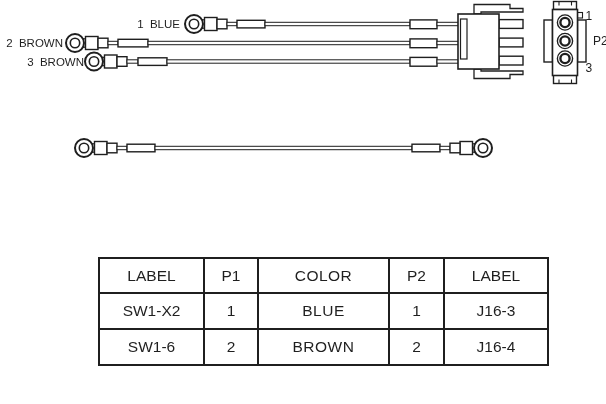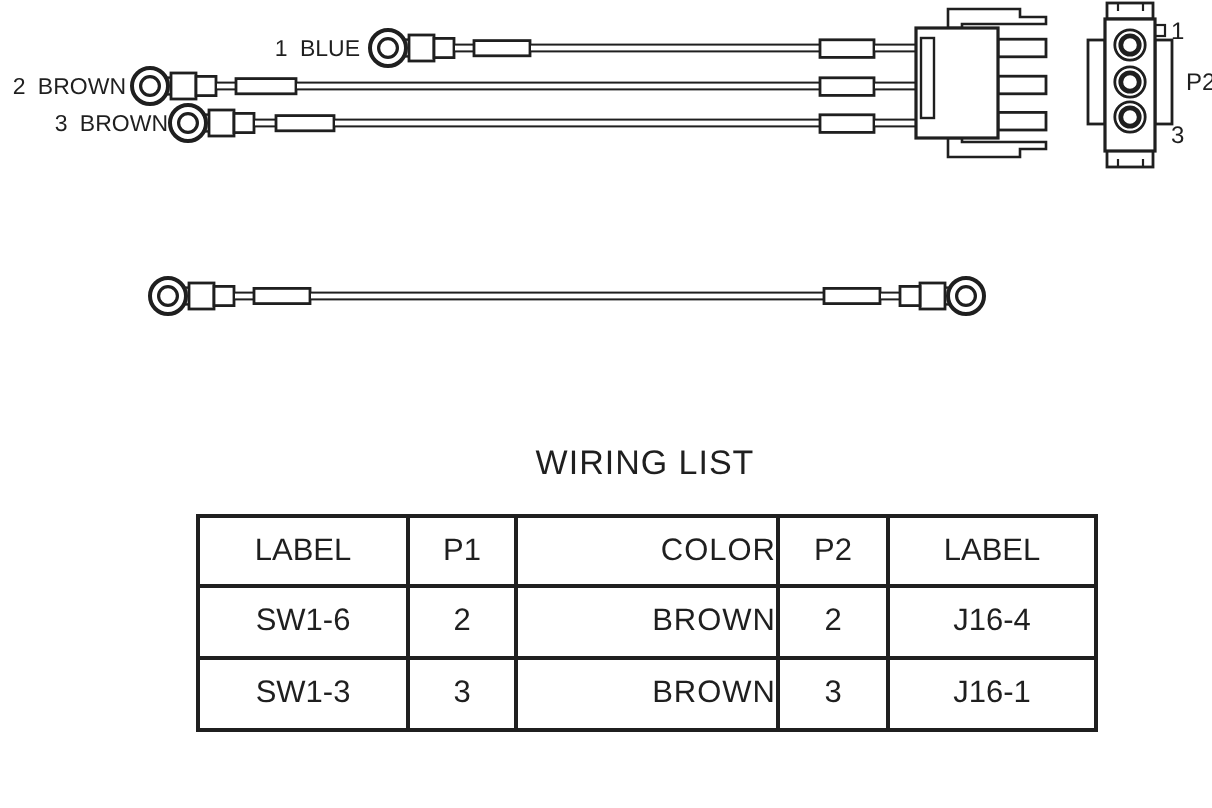--- a/index.html
+++ b/index.html
@@ -19,21 +19,21 @@
   table.wiring{
     position:absolute;top:257px;left:98px;width:449px;
     border-collapse:collapse;table-layout:fixed;text-align:center;
   }
   table.wiring th,table.wiring td{
     border:2px solid var(--ink,#1f1f1f);padding:0;font-weight:normal;font-size:15.5px;
     overflow:hidden;white-space:nowrap;
   }
   table.wiring thead tr{height:35px;}
   table.wiring tbody tr{height:36px;}
-  .lg{font-size:18px;letter-spacing:.5px;text-align:right;}
+  .lg{font-size:18px;letter-spacing:.5px;}
 </style>
 </head>
 <body>
 
 <div class="canvas">
 
   <svg class="diagram" width="606" height="210" viewBox="0 0 606 210">
     <defs>
       <g id="ringterm">
         <rect x="8" y="-4.2" width="5" height="8.4" class="s" stroke-width="1.2"></rect>
@@ -110,49 +110,48 @@
       <use href="#ringterm" transform="translate(84,148)"></use>
       <rect x="117" y="146.3" width="10" height="3.4" class="s" stroke-width="1"></rect>
       <rect x="127" y="144.2" width="28" height="7.6" class="s" stroke-width="1.4"></rect>
       <rect x="155" y="146.3" width="257" height="3.4" class="s" stroke-width="1"></rect>
       <rect x="412" y="144.2" width="28" height="7.6" class="s" stroke-width="1.4"></rect>
       <rect x="440" y="146.3" width="10" height="3.4" class="s" stroke-width="1"></rect>
       <use href="#ringterm" transform="translate(483,148) scale(-1,1)"></use>
     </g>
   </svg>
 
-  <div class="tbl-title">WIRING LIST</div>
 
   <table class="wiring">
     <colgroup>
       <col style="width:105px">
         <col style="width:54px">
         <col style="width:131px">
       <col style="width:55px">
         <col style="width:104px">
     </colgroup>
     <thead>
       <tr>
         <th>LABEL</th>
         <th>P1</th>
         <th class="lg">COLOR</th>
         <th>P2</th>
         <th>LABEL</th>
       </tr>
     </thead>
     <tbody>
       <tr>
+        <td>SW1-X2</td>
+        <td>1</td>
+        <td class="lg">BLUE</td>
+        <td>1</td>
+        <td>J16-3</td>
+      </tr>
+      <tr>
         <td>SW1-6</td>
         <td>2</td>
         <td class="lg">BROWN</td>
         <td>2</td>
         <td>J16-4</td>
       </tr>
-      <tr>
-        <td>SW1-3</td>
-        <td>3</td>
-        <td class="lg">BROWN</td>
-        <td>3</td>
-        <td>J16-1</td>
-      </tr>
     </tbody>
   </table>
 </div>
 
 </body></html>

